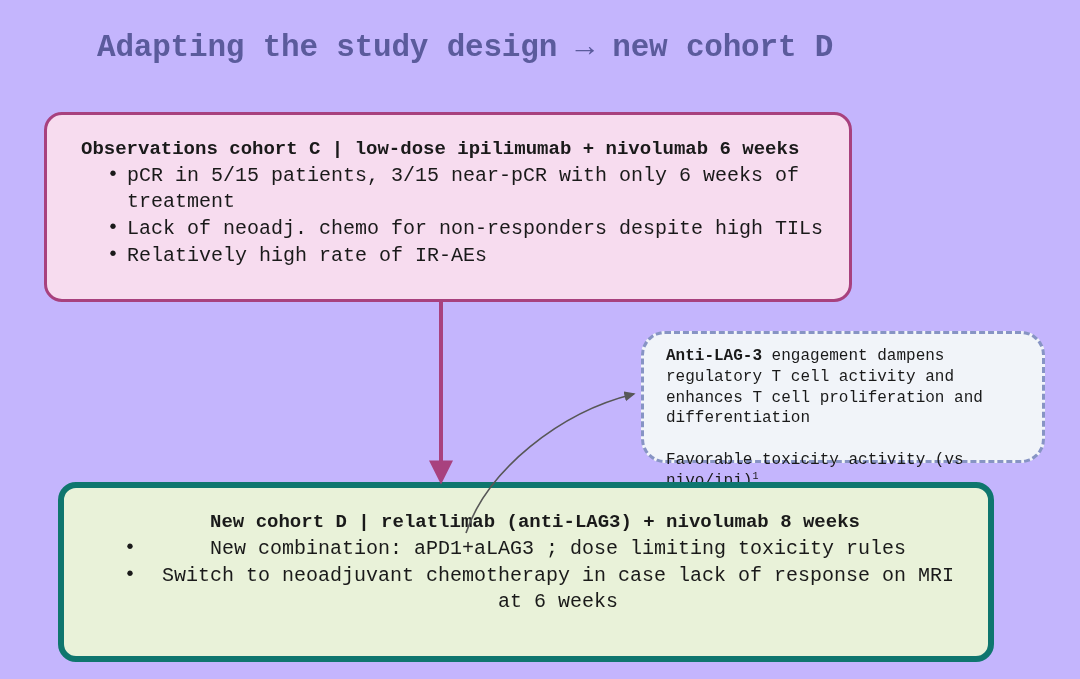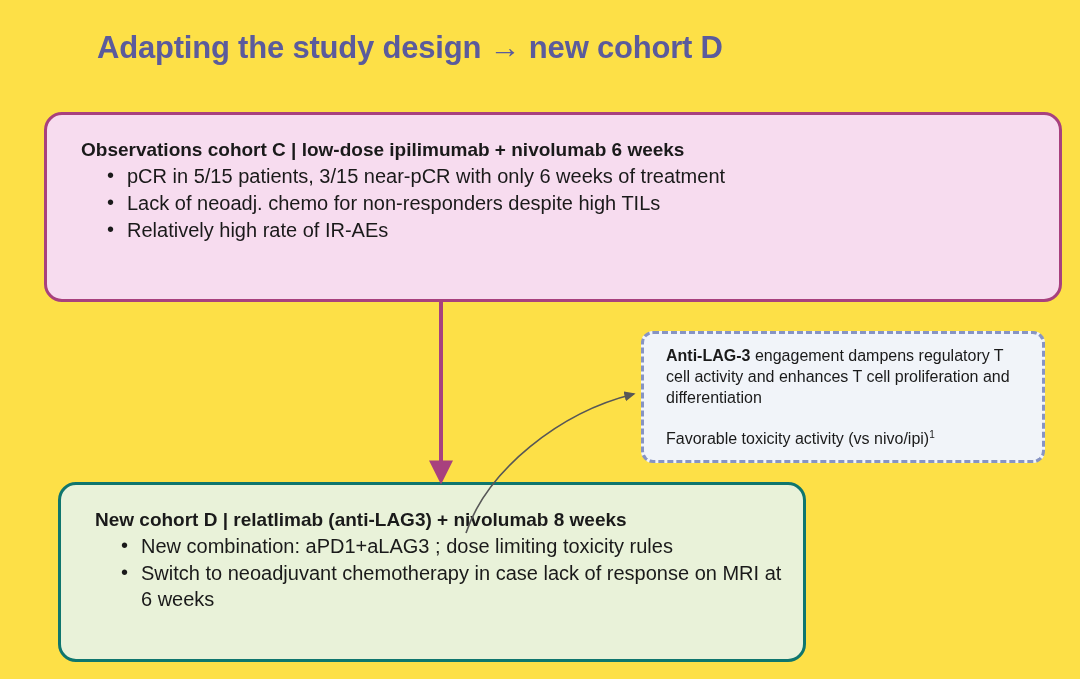--- a/index.html
+++ b/index.html
@@ -12,21 +12,22 @@
     height: 679px;
     position: relative;
     overflow: hidden;
     font-family: "Liberation Sans", sans-serif;
     -webkit-font-smoothing: antialiased;
   }
 
   #slide {
     position: absolute;
     inset: 0;
-    background: #fde047;
+    background: #c4b5fd;
+    font-family: Liberation Mono, monospace;
   }
 
   
   #slide-title {
     position: absolute;
     left: 97px;
     top: 29px;
     width: 860px;
     font-size: 31px;
     font-weight: bold;
@@ -40,45 +41,46 @@
   .card {
     position: absolute;
     box-sizing: border-box;
     border-radius: 18px;
   }
 
   
   #card-cohort-c {
     left: 44px;
     top: 112px;
-    width: 1018px;
+    width: 808px;
     height: 190px;
     background: #f7dcef;
     border: 3px solid #a8417e;
   }
 
   
   #card-cohort-d {
     left: 58px;
     top: 482px;
-    width: 748px;
+    width: 936px;
     height: 180px;
     background: #e9f2d9;
-    border: 3px solid #0f766e;
+    border: 6px solid #0f766e;
+    text-align: center;
   }
 
   
   #card-lag3-note {
     left: 641px;
     top: 331px;
     width: 404px;
     height: 132px;
     background: #f1f4f9;
     border: 3px dashed #8794c4;
-    border-radius: 12px;
+    border-radius: 24px;
   }
 
   
   .card-body {
     position: absolute;
     left: 34px;
     top: 22px;
     right: 16px;
     color: #1a1a1a;
   }

